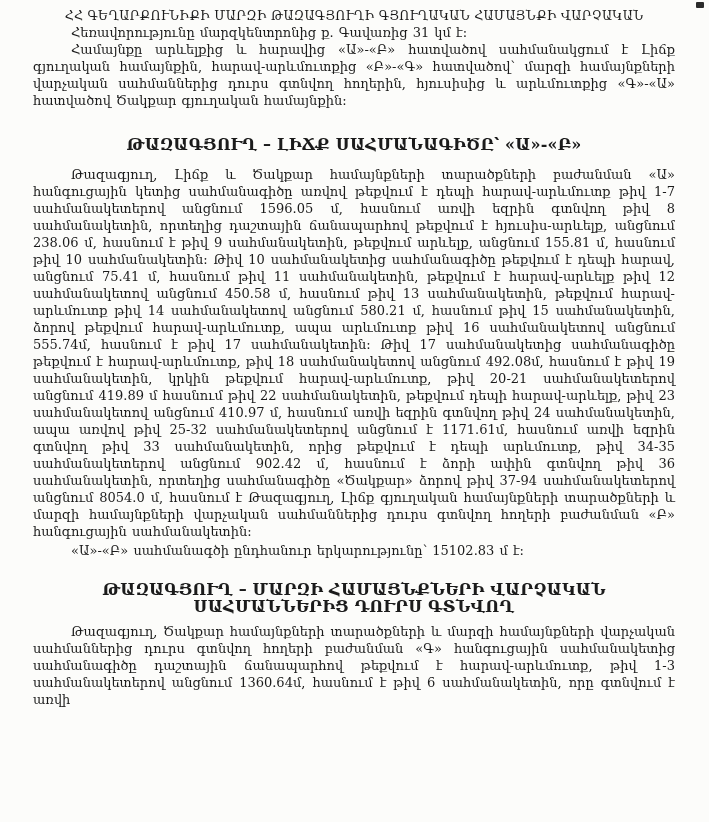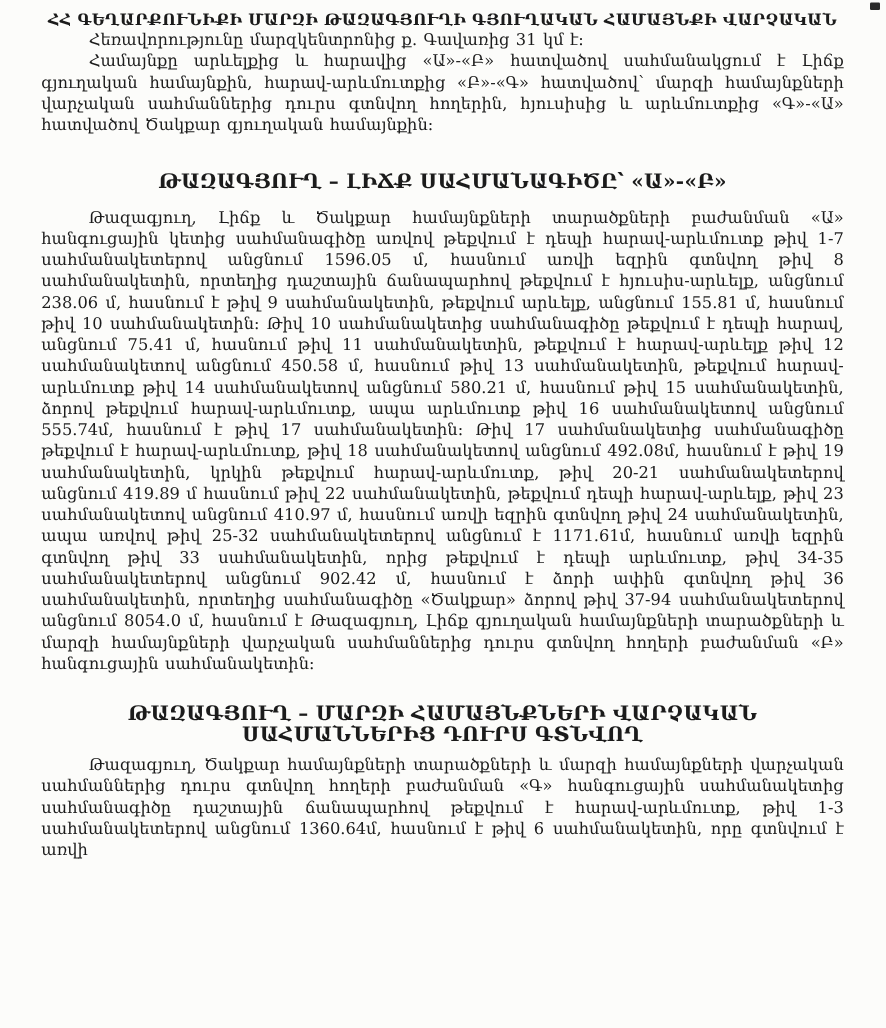--- a/index.html
+++ b/index.html
@@ -11,21 +11,21 @@
     color: #1b1b1b;
     font-family: "DejaVu Serif", "DejaVu Sans", serif;
     font-size: 13px;
     line-height: 17px;
   }
   .page { position: relative; padding: 8px 34px 0 33px; }
   .doc-title {
     text-align: center;
     font-size: 12.5px;
     line-height: 16px;
-    font-weight: bold;
+    font-weight: normal;
     letter-spacing: 0.3px;
     margin: 0;
   }
   .para {
     margin: 0;
     text-align: justify;
     text-indent: 38px;
     word-spacing: 1px;
   }
   .intro-start { margin-top: 46px; }
@@ -62,20 +62,21 @@
 
 
   <p class="para">Հեռավորությունը մարզկենտրոնից ք. Գավառից 31 կմ է:</p>
 
   <p class="para">Համայնքը արևելքից և հարավից «Ա»-«Բ» հատվածով սահմանակցում է Լիճք գյուղական համայնքին, հարավ-արևմուտքից «Բ»-«Գ» հատվածով՝ մարզի համայնքների վարչական սահմաններից դուրս գտնվող հողերին, հյուսիսից և արևմուտքից «Գ»-«Ա» հատվածով Ծակքար գյուղական համայնքին:</p>
 
   <h2 class="section-heading">ԹԱԶԱԳՅՈՒՂ – ԼԻՃՔ ՍԱՀՄԱՆԱԳԻԾԸ՝ «Ա»-«Բ»</h2>
 
   <p class="para">Թազագյուղ, Լիճք և Ծակքար համայնքների տարածքների բաժանման «Ա» հանգուցային կետից սահմանագիծը առվով թեքվում է դեպի հարավ-արևմուտք թիվ 1-7 սահմանակետերով անցնում 1596.05 մ, հասնում առվի եզրին գտնվող թիվ 8 սահմանակետին, որտեղից դաշտային ճանապարհով թեքվում է հյուսիս-արևելք, անցնում 238.06 մ, հասնում է թիվ 9 սահմանակետին, թեքվում արևելք, անցնում 155.81 մ, հասնում թիվ 10 սահմանակետին: Թիվ 10 սահմանակետից սահմանագիծը թեքվում է դեպի հարավ, անցնում 75.41 մ, հասնում թիվ 11 սահմանակետին, թեքվում է հարավ-արևելք թիվ 12 սահմանակետով անցնում 450.58 մ, հասնում թիվ 13 սահմանակետին, թեքվում հարավ-արևմուտք թիվ 14 սահմանակետով անցնում 580.21 մ, հասնում թիվ 15 սահմանակետին, ձորով թեքվում հարավ-արևմուտք, ապա արևմուտք թիվ 16 սահմանակետով անցնում 555.74մ, հասնում է թիվ 17 սահմանակետին: Թիվ 17 սահմանակետից սահմանագիծը թեքվում է հարավ-արևմուտք, թիվ 18 սահմանակետով անցնում 492.08մ, հասնում է թիվ 19 սահմանակետին, կրկին թեքվում հարավ-արևմուտք, թիվ 20-21 սահմանակետերով անցնում 419.89 մ հասնում թիվ 22 սահմանակետին, թեքվում դեպի հարավ-արևելք, թիվ 23 սահմանակետով անցնում 410.97 մ, հասնում առվի եզրին գտնվող թիվ 24 սահմանակետին, ապա առվով թիվ 25-32 սահմանակետերով անցնում է 1171.61մ, հասնում առվի եզրին գտնվող թիվ 33 սահմանակետին, որից թեքվում է դեպի արևմուտք, թիվ 34-35 սահմանակետերով անցնում 902.42 մ, հասնում է ձորի ափին գտնվող թիվ 36 սահմանակետին, որտեղից սահմանագիծը «Ծակքար» ձորով թիվ 37-94 սահմանակետերով անցնում 8054.0 մ, հասնում է Թազագյուղ, Լիճք գյուղական համայնքների տարածքների և մարզի համայնքների վարչական սահմաններից դուրս գտնվող հողերի բաժանման «Բ» հանգուցային սահմանակետին:</p>
 
+  <p class="para total-line">«Ա»-«Բ» սահմանագծի ընդհանուր երկարությունը՝ 15102.83 մ է:</p>
 
   <h2 class="section-heading two-line">
     <div>ԹԱԶԱԳՅՈՒՂ – ՄԱՐԶԻ ՀԱՄԱՅՆՔՆԵՐԻ ՎԱՐՉԱԿԱՆ ՍԱՀՄԱՆՆԵՐԻՑ ԴՈՒՐՍ ԳՏՆՎՈՂ</div>
   </h2>
 
   <p class="para">Թազագյուղ, Ծակքար համայնքների տարածքների և մարզի համայնքների վարչական սահմաններից դուրս գտնվող հողերի բաժանման «Գ» հանգուցային սահմանակետից սահմանագիծը դաշտային ճանապարհով թեքվում է հարավ-արևմուտք, թիվ 1-3 սահմանակետերով անցնում 1360.64մ, հասնում է թիվ 6 սահմանակետին, որը գտնվում է առվի</p>
 
 </div>
 
 </body></html>

